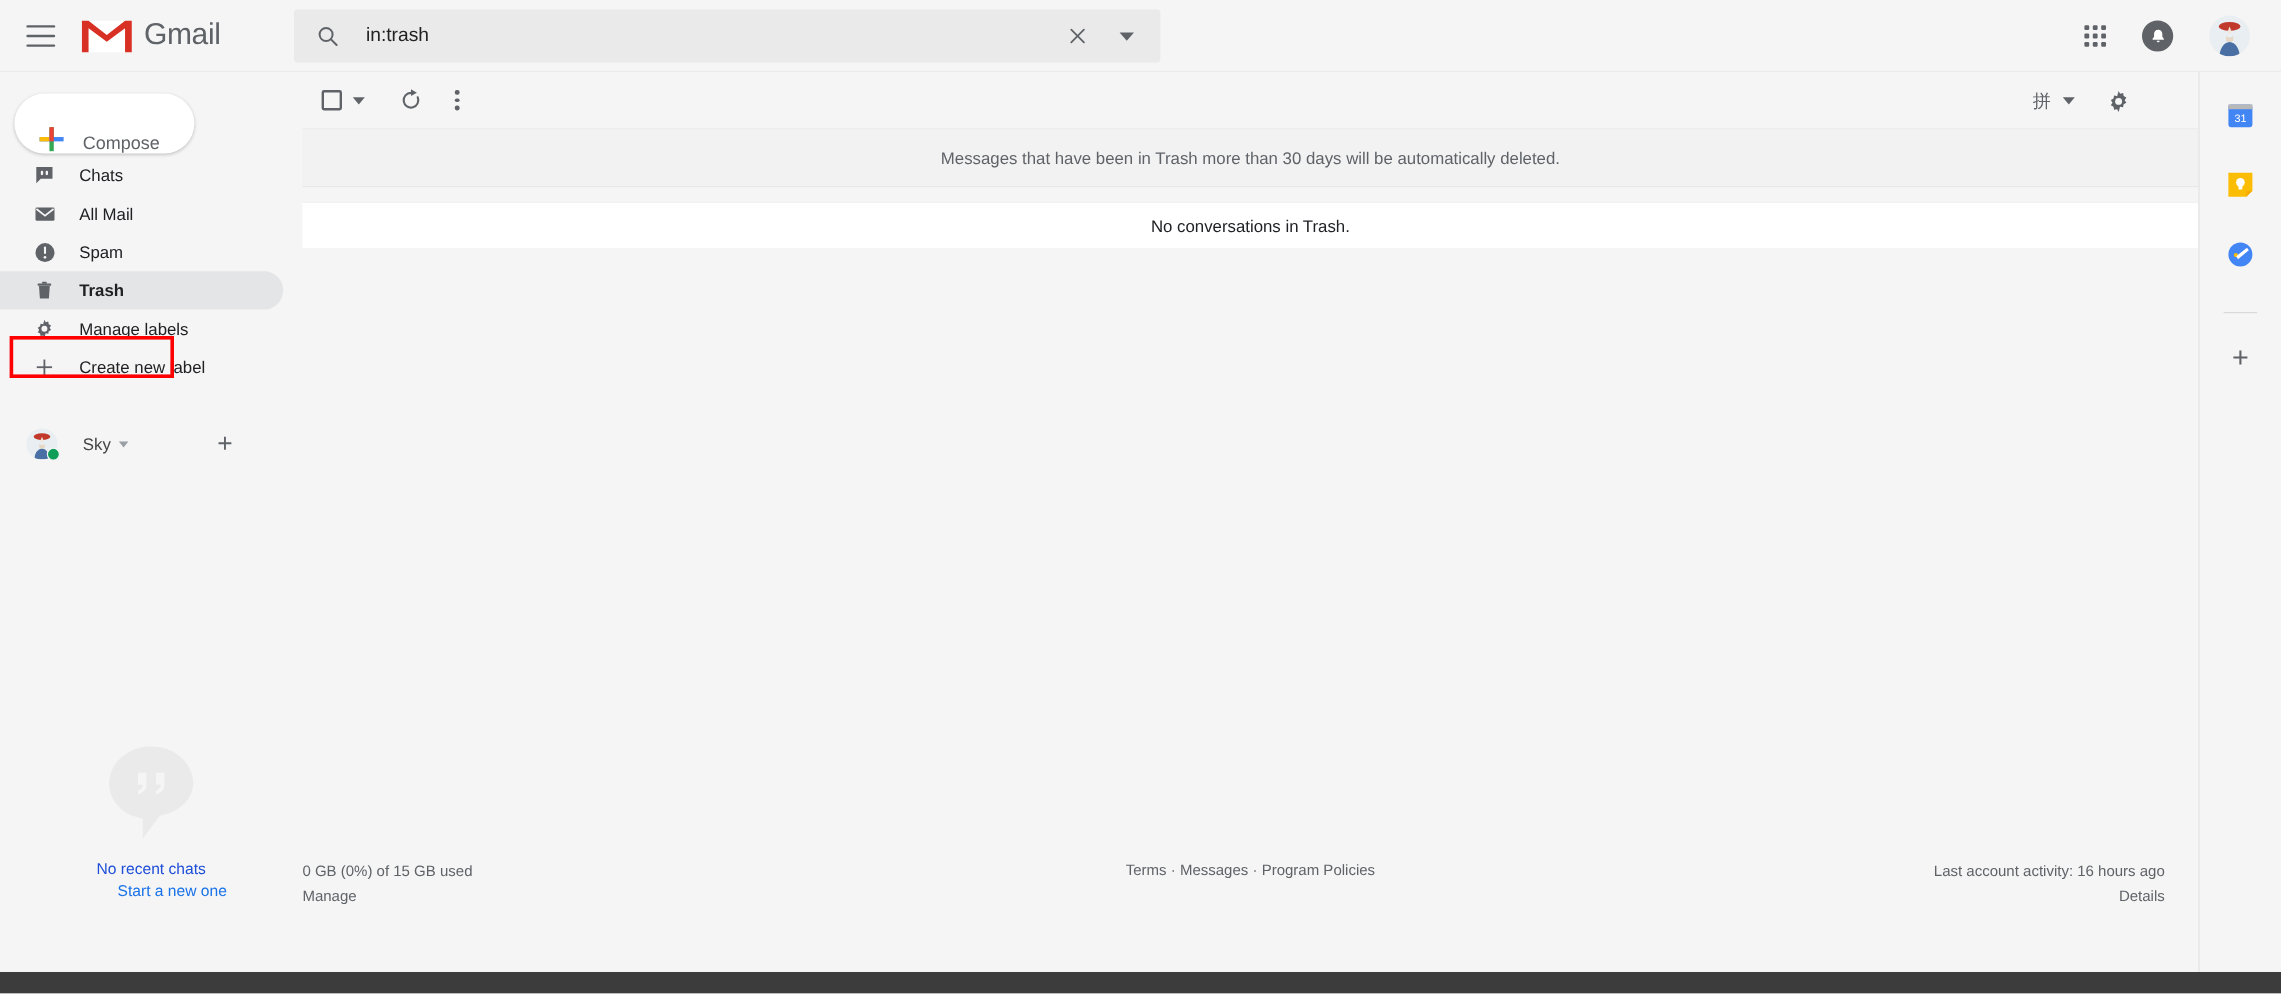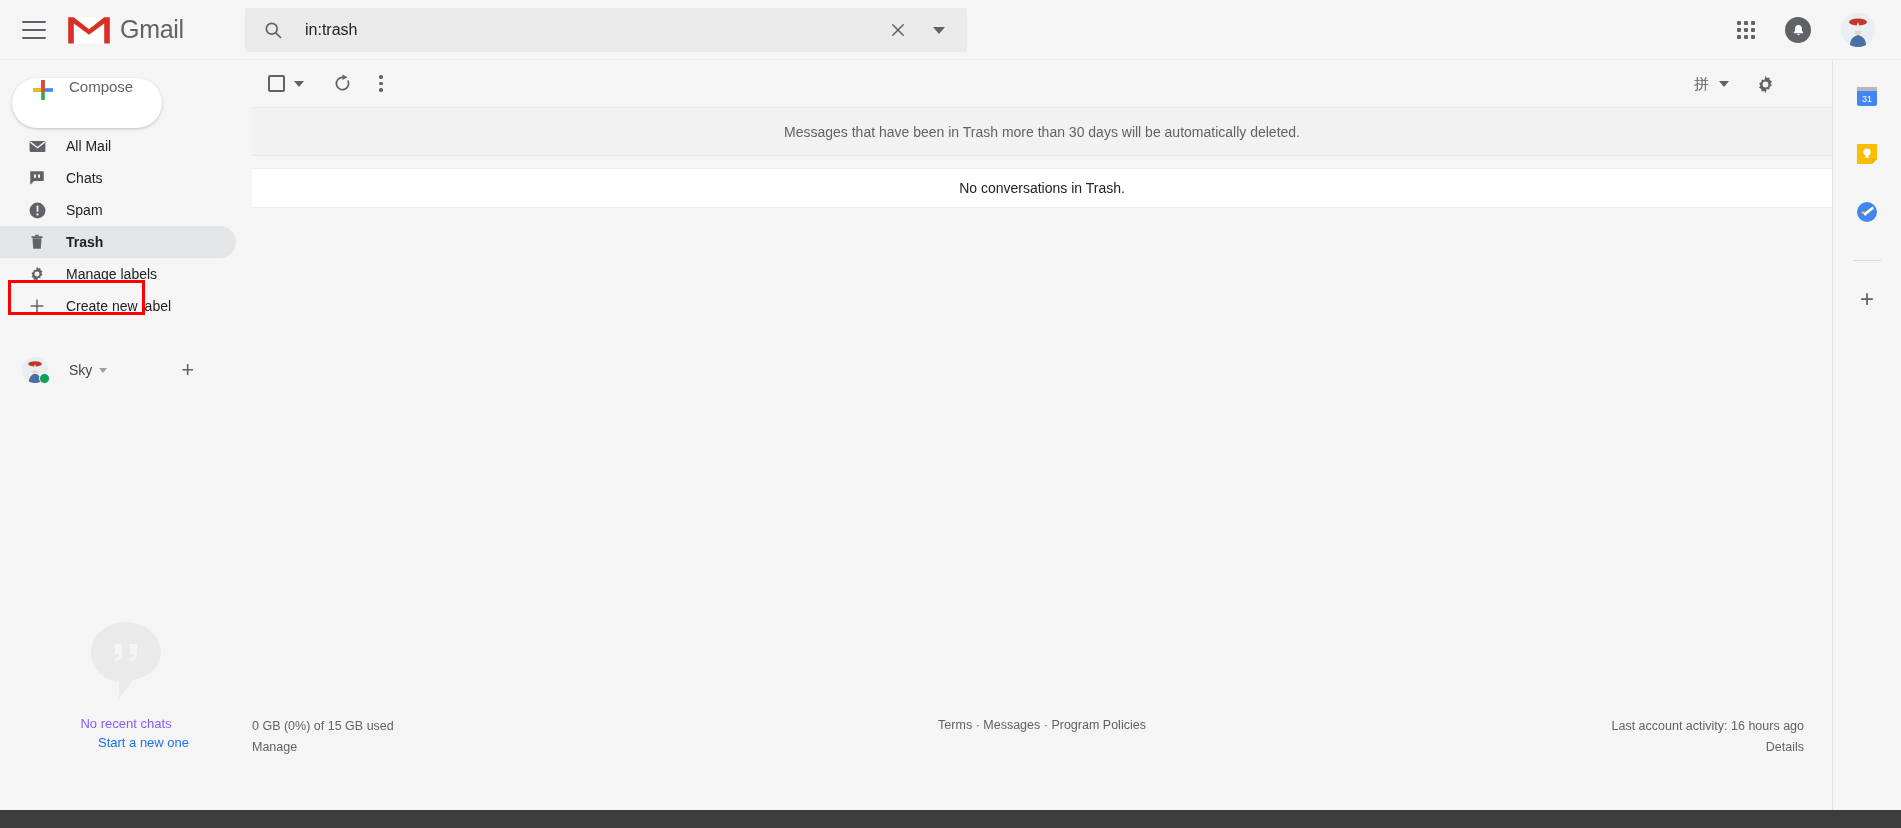--- a/index.html
+++ b/index.html
@@ -64,21 +64,21 @@
     cursor: pointer; background: #eceff1;
   }
 
   
   .sidebar {
     position: absolute; left: 0; top: 60px; width: 252px; height: 768px;
     background: #f5f5f5;
   }
   .compose {
     position: absolute; left: 12px; top: 18px; width: 150px; height: 50px;
-    background: #fff; border-radius: 25px; display: flex; align-items: flex-start;
+    background: #fff; border-radius: 25px; display: flex; align-items: flex-end;
     box-shadow: 0 1px 3px rgba(0,0,0,0.22); cursor: pointer; z-index: 5;
   }
   .compose-plus { margin-left: 19px; margin-right: 14px; }
   .compose-label { font-size: 15px; color: #5f6368; }
 
   .nav-list { position: absolute; top: 70px; left: 0; width: 252px; }
   .nav-item {
     position: relative; height: 32px; display: flex; align-items: center;
     border-radius: 0 16px 16px 0; cursor: pointer; padding-left: 26px;
   }
@@ -111,21 +111,21 @@
   }
   .sky-plus {
     position: absolute; right: 58px; font-size: 22px; color: #5f6368;
     cursor: pointer; line-height: 1;
   }
 
   .chat-empty {
     position: absolute; top: 560px; left: 0; width: 252px;
     display: flex; flex-direction: column; align-items: center;
   }
-  .chat-empty-label { font-size: 13px; color: #8b5cf6; margin-top: 14px; }
+  .chat-empty-label { font-size: 13px; color: #1d4ed8; margin-top: 14px; }
   .chat-empty-link { font-size: 13px; color: #1a73e8; cursor: pointer; margin-top: 4px; margin-left: 35px; }
 
   
   .main-toolbar {
     position: absolute; left: 252px; top: 60px; width: 1580px; height: 48px;
     background: #f5f5f5; display: flex; align-items: center;
     border-bottom: 1px solid #e8e8e8;
   }
   .sel-checkbox {
     width: 17px; height: 17px; border: 2px solid #5f6368; border-radius: 2px;
@@ -278,37 +278,37 @@
       <rect x="10.2" y="2" width="3.6" height="8.2" fill="#ea4335"></rect>
       <rect x="10.2" y="10.2" width="3.6" height="3.6" fill="#ea4335"></rect>
     </svg>
     <span class="compose-label">Compose</span>
   </div>
 
   <div class="nav-list">
 
     <div class="nav-item">
       <span class="nav-icon">
-        <svg width="19" height="19" viewBox="0 0 24 24">
-          <rect x="2" y="5" width="20" height="14" rx="1.5" fill="#5f6368"></rect>
-          <path d="M3 6.5 L12 13.5 L21 6.5" fill="none" stroke="#f5f5f5" stroke-width="1.8"></path>
-        </svg>
-      </span>
-      <span class="nav-label">All Mail</span>
-    </div>
-
-    <div class="nav-item">
-      <span class="nav-icon">
         <svg width="18" height="18" viewBox="0 0 24 24">
           <path d="M3 3h18v13H8l-5 5z" fill="#5f6368"></path>
           <rect x="8" y="7" width="2.6" height="5" rx="1.2" fill="#f5f5f5"></rect>
           <rect x="13.4" y="7" width="2.6" height="5" rx="1.2" fill="#f5f5f5"></rect>
         </svg>
       </span>
       <span class="nav-label">Chats</span>
+    </div>
+
+    <div class="nav-item">
+      <span class="nav-icon">
+        <svg width="19" height="19" viewBox="0 0 24 24">
+          <rect x="2" y="5" width="20" height="14" rx="1.5" fill="#5f6368"></rect>
+          <path d="M3 6.5 L12 13.5 L21 6.5" fill="none" stroke="#f5f5f5" stroke-width="1.8"></path>
+        </svg>
+      </span>
+      <span class="nav-label">All Mail</span>
     </div>
 
     <div class="nav-item">
       <span class="nav-icon">
         <svg width="19" height="19" viewBox="0 0 24 24">
           <circle cx="12" cy="12" r="10" fill="#5f6368"></circle>
           <rect x="10.9" y="5.6" width="2.2" height="8" rx="1.1" fill="#f5f5f5"></rect>
           <circle cx="12" cy="17" r="1.4" fill="#f5f5f5"></circle>
         </svg>
       </span>

